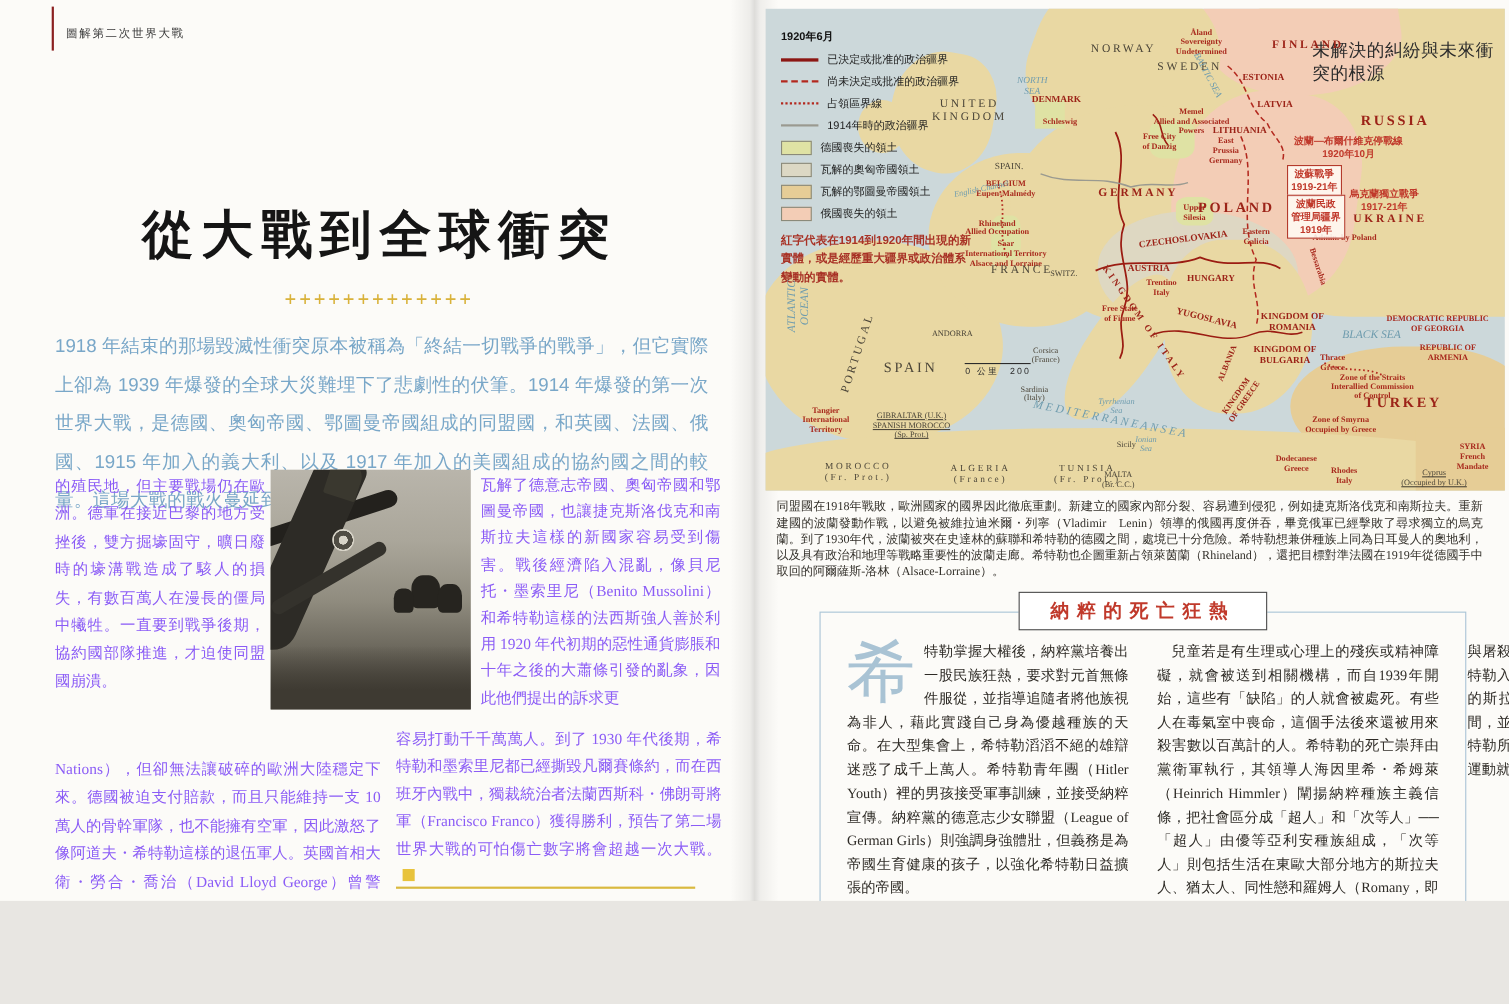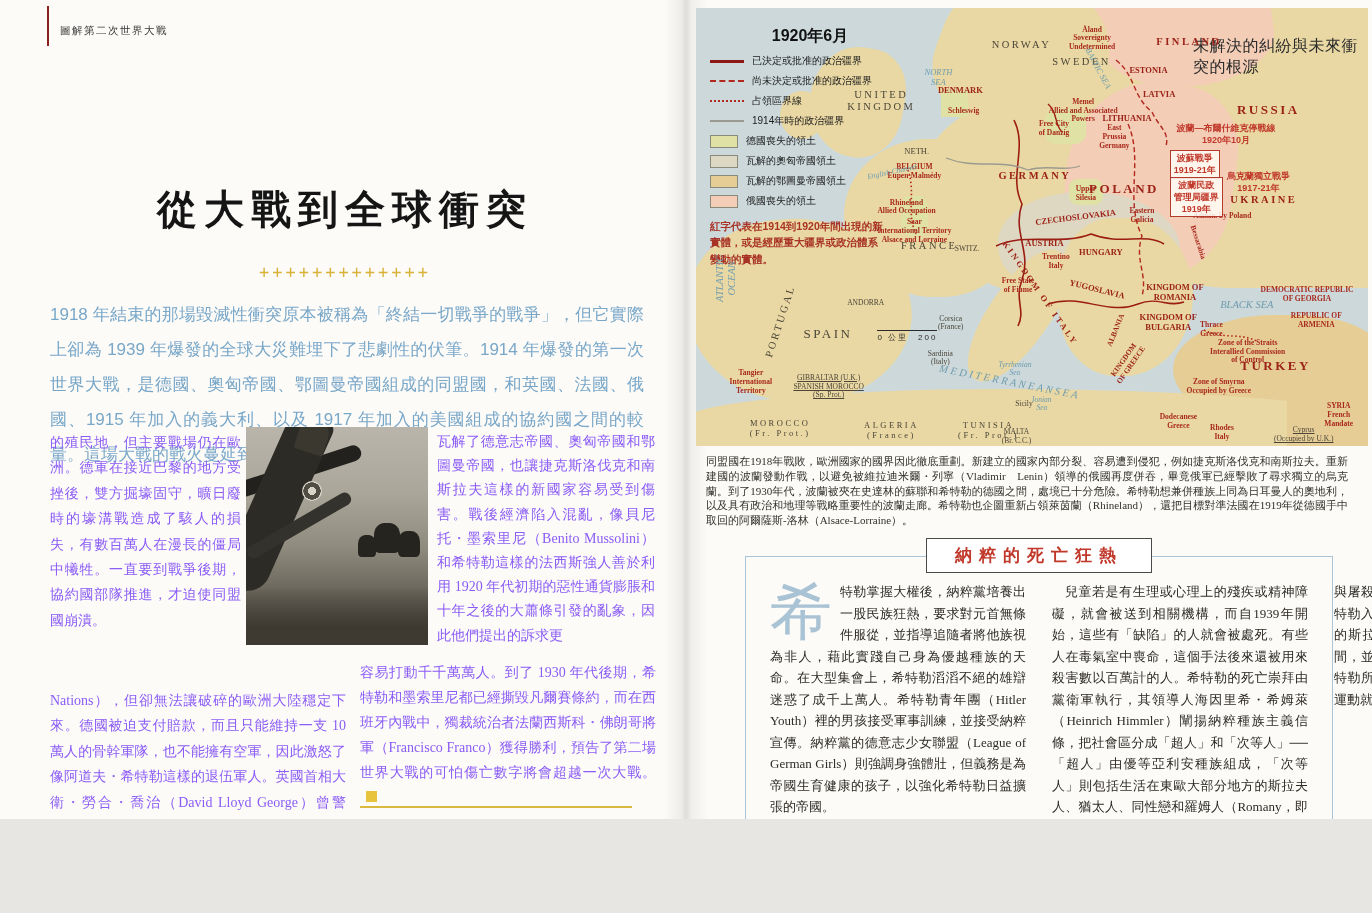--- a/index.html
+++ b/index.html
@@ -4,21 +4,21 @@
 <style>
   html,body{margin:0;padding:0;background:#e8e6e2;}
   #canvas{position:relative;width:1372px;height:819px;background:#fcfbf8;overflow:hidden;
           font-family:"Liberation Serif","DejaVu Serif",serif;color:#2e2b26;}
   .abs{position:absolute;}
   
   #hdr-line{left:47px;top:6px;width:2px;height:40px;background:#8b2020;}
   #book-header{left:60px;top:24px;font-family:"Liberation Sans","DejaVu Sans",sans-serif;
                font-size:10.5px;letter-spacing:1.5px;color:#3a3a3a;}
   #page-title{left:40px;top:182px;width:610px;text-align:center;font-family:"Liberation Sans","DejaVu Sans",sans-serif;
-              font-size:40px;font-weight:700;letter-spacing:7px;color:#151515;}
+              font-size:47px;font-weight:700;letter-spacing:7px;color:#151515;}
   #plus-divider{left:40px;top:262px;width:610px;text-align:center;color:#d9b23a;
                 font-size:17px;letter-spacing:3px;font-family:"DejaVu Sans Mono",monospace;}
   #intro{left:50px;top:297px;width:594px;font-size:17px;line-height:35px;color:#79a7c8;
          text-align:justify;font-family:"Liberation Sans","DejaVu Sans",sans-serif;}
   .bodytxt{font-size:14px;line-height:25.4px;text-align:justify;color:#8b5cf6;}
   #colA{left:50px;top:430px;width:191px;}
   #colA p{margin:0;}
   #colA .p2{text-indent:1em;}
   #colA-wide{left:50px;top:688px;width:296px;}
   #colB{left:437px;top:430px;width:218px;line-height:24.2px;}
@@ -86,21 +86,21 @@
           font-family:"Liberation Sans","DejaVu Sans",sans-serif;}
   .boxed{border:1px solid #b43a2c;background:rgba(255,252,246,.85);padding:1px 3px;}
   #map-scale{position:absolute;left:27%;top:73.5%;font-size:8px;color:#2b2b2b;border-top:1.5px solid #2b2b2b;
              padding-top:1px;letter-spacing:2px;font-family:"Liberation Sans","DejaVu Sans",sans-serif;}
   #map-title-box{position:absolute;left:497px;top:22px;width:168px;}
   #map-title{font-family:"Liberation Sans","DejaVu Sans",sans-serif;font-weight:800;font-size:21px;
              line-height:1.3;color:#141414;letter-spacing:1px;}
   #map-subtitle{font-family:"Liberation Sans","DejaVu Sans",sans-serif;font-size:16px;color:#2b2b2b;
                 margin-top:6px;letter-spacing:.5px;}
   #legend{position:absolute;left:14px;top:18px;width:200px;font-family:"Liberation Sans","DejaVu Sans",sans-serif;}
-  #legend-date{font-size:16px;font-weight:800;color:#111;margin-bottom:7px;text-align:center;}
+  #legend-date{font-size:10px;font-weight:800;color:#111;margin-bottom:7px;}
   .leg-row{display:flex;align-items:center;margin-bottom:6px;}
   .leg-line{width:34px;margin-right:8px;flex:none;}
   .leg-line.solid{border-top:3px solid #8c1713;}
   .leg-line.dashed{border-top:2px dashed #b3281e;}
   .leg-line.dotted{border-top:2px dotted #b3281e;}
   .leg-line.gray{border-top:2px solid #9a9a90;}
   .leg-swatch{width:26px;height:11px;border:1px solid #8a8a7a;margin-right:8px;flex:none;}
   .leg-label{font-size:10px;color:#1c1c1c;}
   #legend-note{margin-top:10px;width:176px;font-size:10.5px;line-height:1.55;color:#a83226;font-weight:700;}
   
@@ -253,21 +253,21 @@
         <span class="map-lbl new sm" style="left: 60.5%; top: 24%;">LITHUANIA</span>
         <span class="map-lbl new big sp" style="left: 80.5%; top: 21.5%;">RUSSIA</span>
         <span class="map-lbl note-red" style="left: 52.5%; top: 20.5%;">Memel
 Allied and Associated
 Powers</span>
         <span class="map-lbl note-red" style="left: 51%; top: 25.5%;">Free City
 of Danzig</span>
         <span class="map-lbl note-red" style="left: 60%; top: 26.5%;">East
 Prussia
 Germany</span>
-        <span class="map-lbl land sm" style="left: 31%; top: 31.5%;">NETH.</span>
+        <span class="map-lbl land sm" style="left: 31%; top: 31.5%;">SPAIN.</span>
         <span class="map-lbl note-red" style="left: 28.5%; top: 35.5%;">BELGIUM
 Eupen-Malmédy</span>
         <span class="map-lbl new mid sp" style="left: 45%; top: 37%;">GERMANY</span>
         <span class="map-lbl new big sp" style="left: 58.5%; top: 39.5%;">POLAND</span>
         <span class="map-lbl note-red" style="left: 56.5%; top: 40.5%;">Upper
 Silesia</span>
         <span class="map-lbl note-red" style="left: 64.5%; top: 45.5%;">Eastern
 Galicia</span>
         <span class="map-lbl note-red" style="left: 74%; top: 46.5%;">Admin. by Poland</span>
         <span class="map-lbl new mid sp" style="left: 79.5%; top: 42.5%;">UKRAINE</span>

